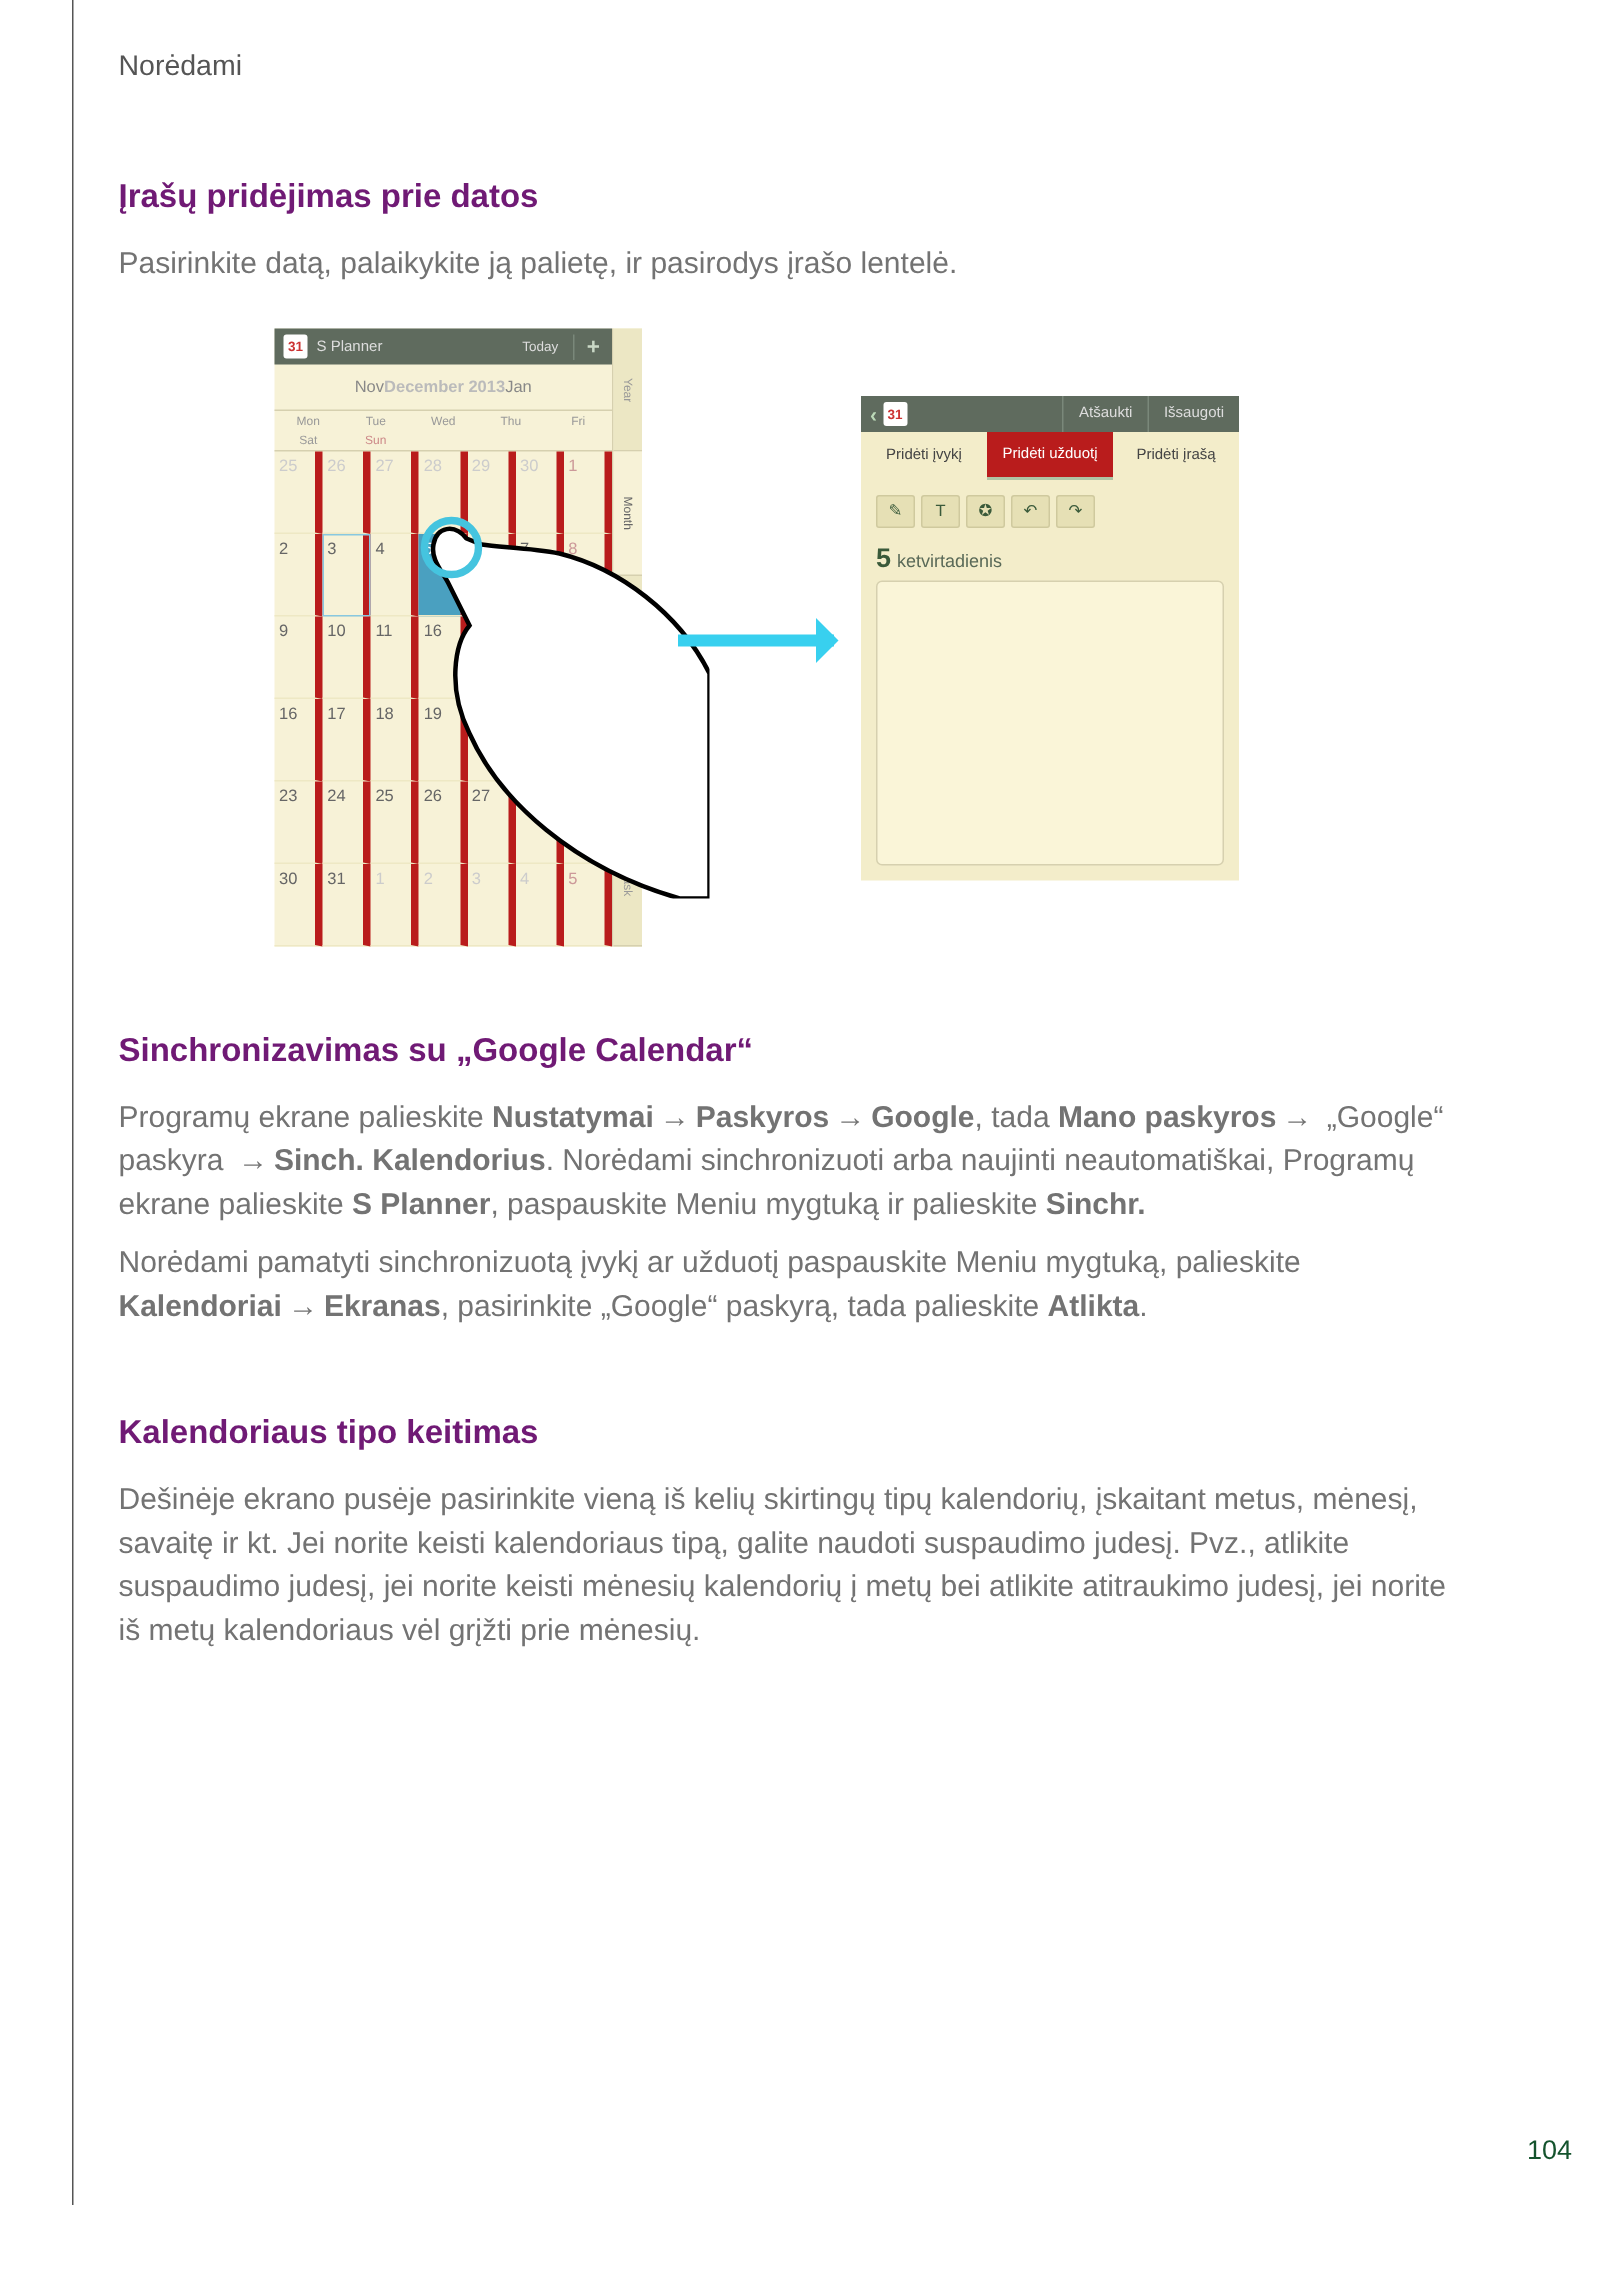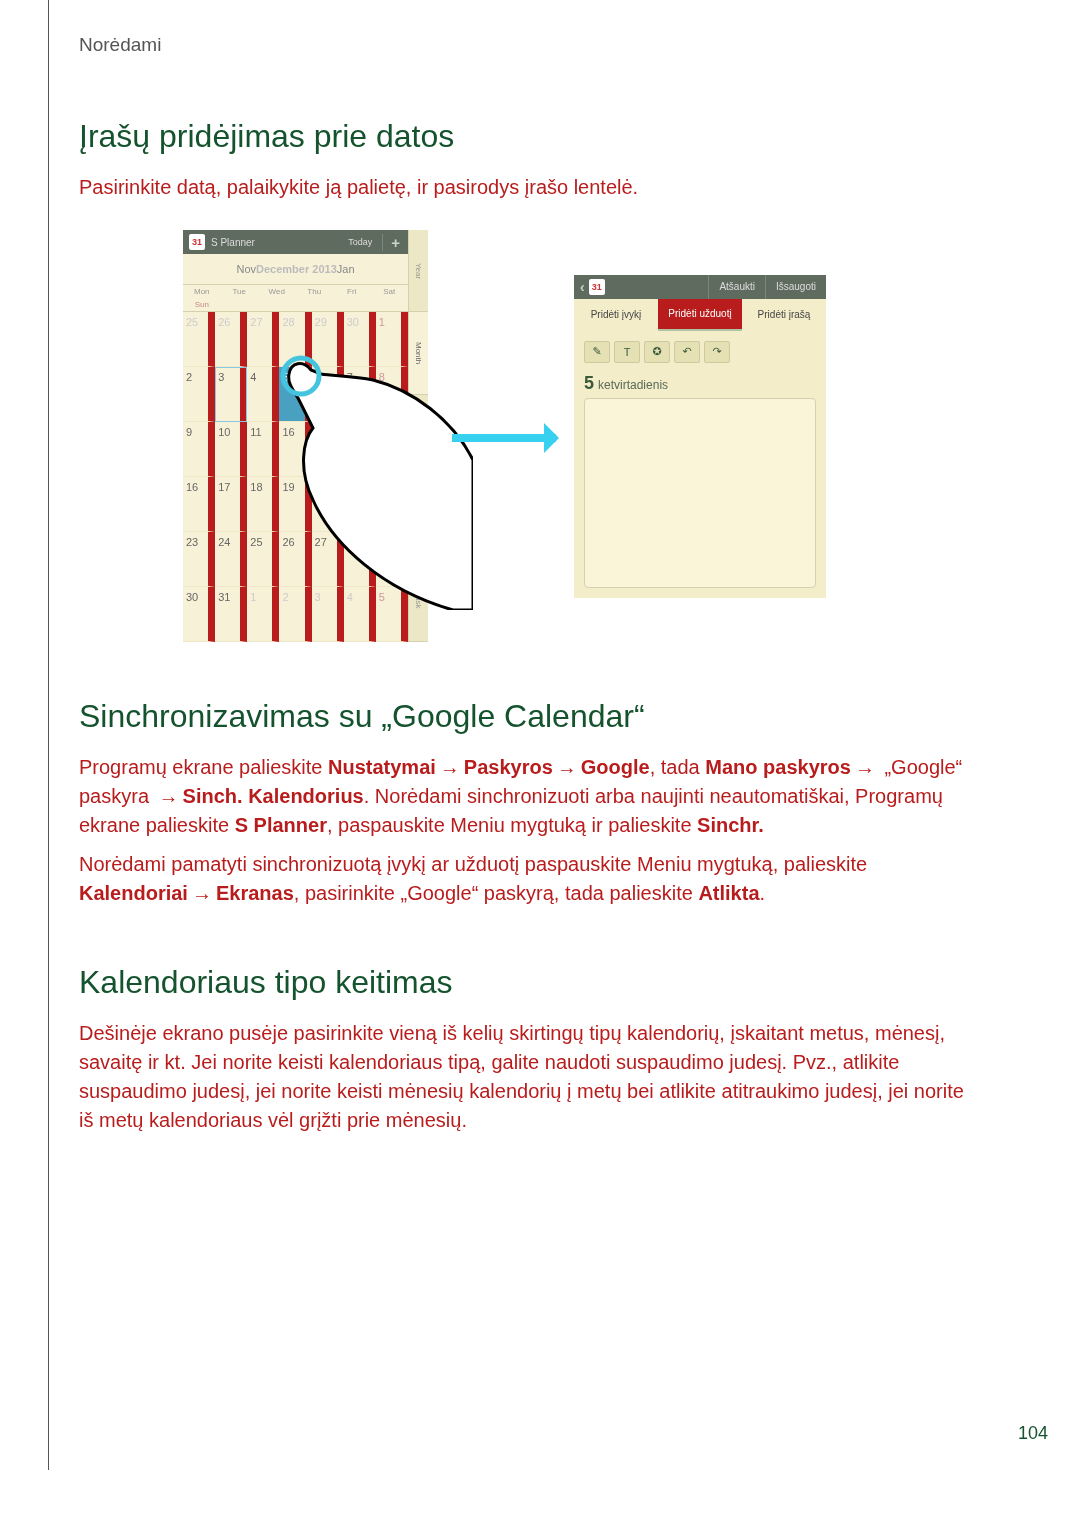--- a/index.html
+++ b/index.html
@@ -11,23 +11,23 @@
   }
   .page{
     border-left:1px solid #555;
     margin-left:48px;
     padding:34px 70px 30px 30px;
     width:1000px;
     height:1470px;
     position:relative;
   }
   .hdr{font-size:19px;color:#555}
-  h2{color:#14532d;font-weight:400;font-size:32px;margin-top:56px;margin-bottom:18px}
+  h2{color:#701a75;font-weight:700;font-size:22px;margin-top:56px;margin-bottom:18px}
   h2.first{margin-top:62px}
-  p{font-size:20px;color:#b91c1c;line-height:1.45;margin-bottom:10px}
+  p{font-size:20px;color:#737373;line-height:1.45;margin-bottom:10px}
   p b{font-weight:700}
   .arrow{padding:0 4px}
   .figrow{display:flex;align-items:center;gap:18px;margin:28px 0 20px 104px}
   .pagenum{position:absolute;left:0;right:0;bottom:26px;text-align:right;font-size:18px;color:#14532d}
   .arrow-big{
     width:110px;height:8px;
     background:linear-gradient(90deg,transparent 0,transparent 6px,#38d0ef 6px);
     position:relative;top:2px;
   }
   .arrow-big::after{
@@ -39,25 +39,25 @@
   .mock-left{width:245px;background:#f7f2d7;display:flex;font-size:10px}
   .ml-main{flex:1;display:flex;flex-direction:column}
   .ml-top{display:flex;align-items:center;background:#5f6b5e;color:#fff;height:24px;font-size:10px}
   .ml-cal-ico{width:16px;height:16px;background:#fff;color:#c33;font-size:9px;font-weight:700;display:flex;align-items:center;justify-content:center;margin:0 6px;border-radius:2px}
   .ml-title{flex:1;color:#ddd}
   .ml-today{color:#ddd;font-size:9px;padding-right:10px}
   .ml-plus{color:#c9d8c6;font-size:15px;font-weight:700;padding:0 8px;border-left:1px solid #7a887a}
   .ml-month{display:flex;align-items:center;justify-content:center;height:30px;color:#888;font-size:11px}
   .ml-month .cur{font-weight:700;color:#555}
   .ml-month .cur span{color:#bbb}
-  .ml-dayhdr{display:grid;grid-template-columns:repeat(6,1fr);text-align:center;font-size:8px;color:#999;border-top:1px solid #d6d0af;border-bottom:1px solid #d6d0af}
+  .ml-dayhdr{display:grid;grid-template-columns:repeat(5,1fr);text-align:center;font-size:8px;color:#999;border-top:1px solid #d6d0af;border-bottom:1px solid #d6d0af}
   .ml-dayhdr div{padding:2px 0}
   .ml-dayhdr .sun{color:#c88}
   .ml-grid{display:grid;grid-template-columns:repeat(7,1fr);flex:1}
-  .ml-cell{border-right:7px solid #b91c1c;border-bottom:1px solid #eee8c4;padding:4px 0 0 3px;font-size:11px;color:#666;height:55px;position:relative}
+  .ml-cell{border-right:5px solid #b91c1c;border-bottom:1px solid #eee8c4;padding:4px 0 0 3px;font-size:11px;color:#666;height:55px;position:relative}
   .ml-cell.dim{color:#ccc}
   .ml-cell.sun{color:#c99}
   .ml-cell.today{outline:1px solid #88c8e0;outline-offset:-1px}
   .ml-cell.sel{background:#4aa0c0;color:#fff}
   .ml-side{width:20px;display:flex;flex-direction:column;border-left:1px solid #d6d0af}
   .ml-tab{flex:1;writing-mode:vertical-rl;text-align:center;font-size:8px;color:#999;background:#ece7c4;border-bottom:1px solid #d6d0af;display:flex;align-items:center;justify-content:center}
   .ml-tab.active{background:#f7f2d7;color:#666}
   .hand{position:absolute;left:90px;top:120px;width:200px;pointer-events:none}
 
   

